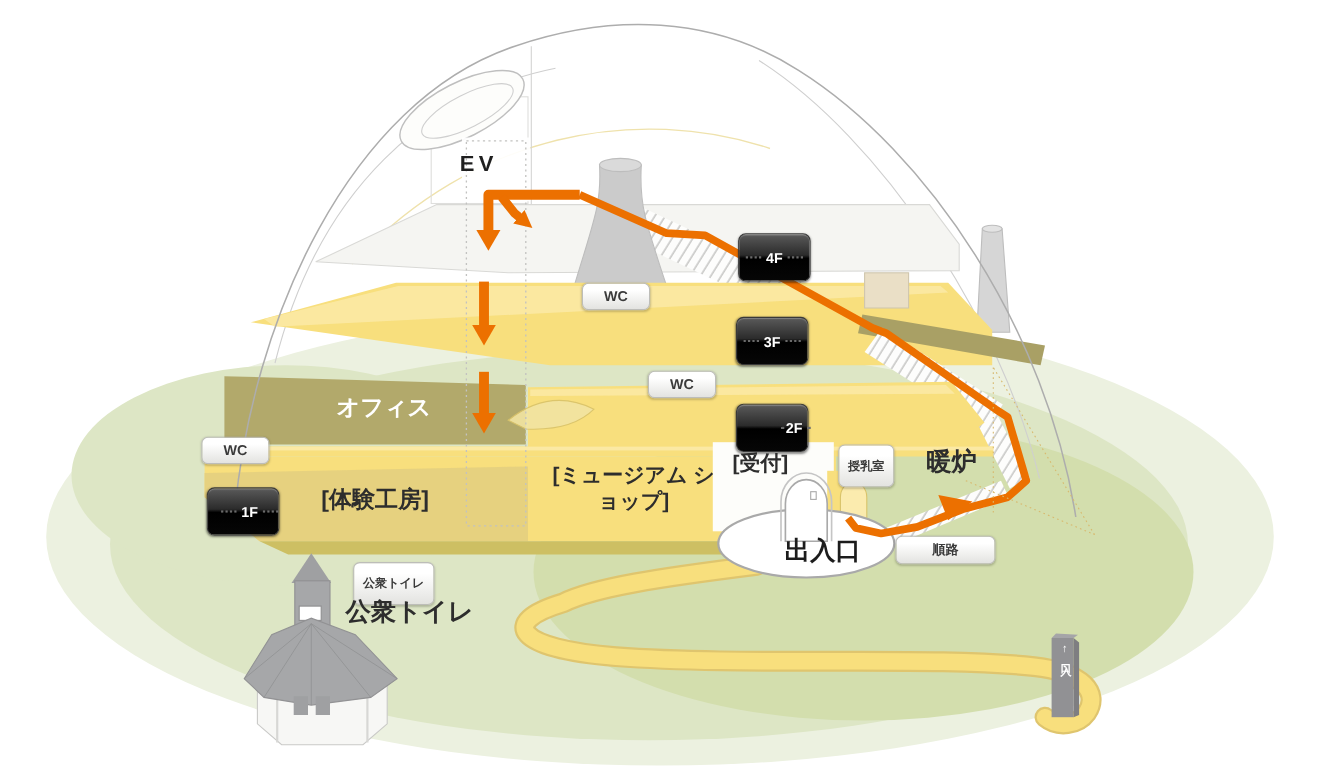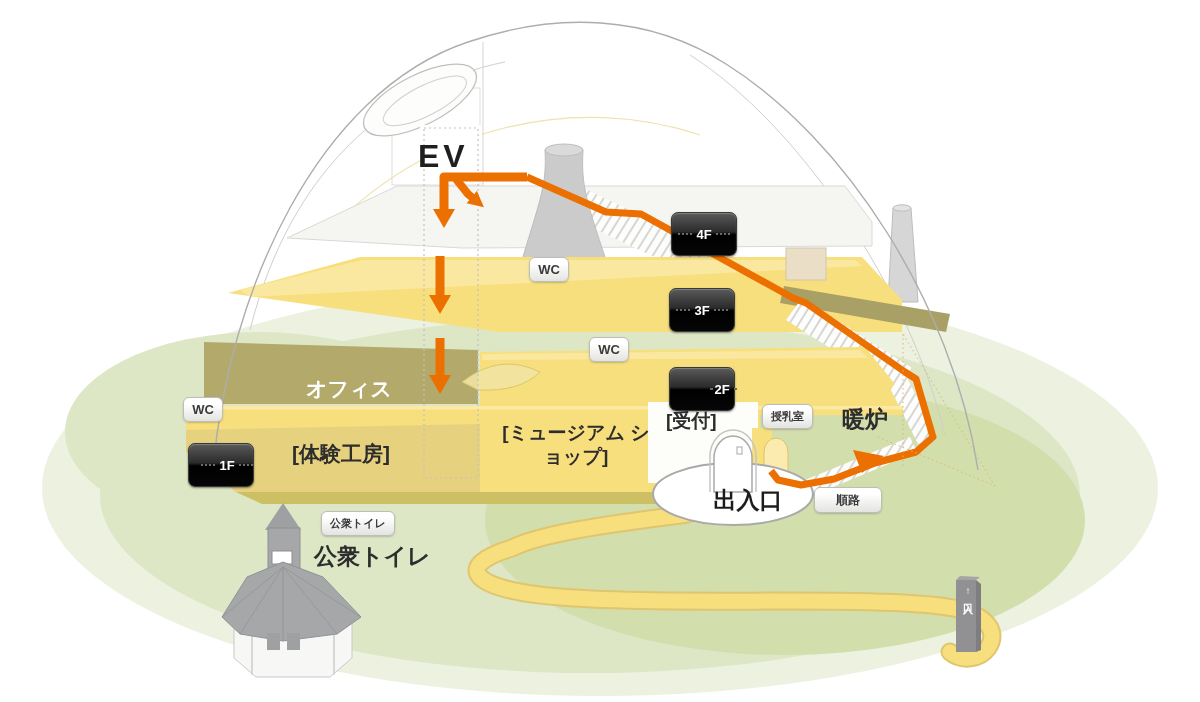--- a/index.html
+++ b/index.html
@@ -3,23 +3,23 @@
 <meta charset="utf-8">
 <style>
   html,body{margin:0;padding:0;background:#ffffff;}
   .stage{
     position:relative;width:1200px;height:702px;margin:0 auto;
     background:#ffffff;overflow:hidden;
     font-family:"Liberation Sans","DejaVu Sans",sans-serif;
   }
   .stage svg{position:absolute;left:0;top:0;}
   .lbl{position:absolute;white-space:nowrap;color:#2d2d2d;}
-  .lbl-ev{left:418px;top:138px;font-size:32px;font-weight:bold;letter-spacing:4px;color:#1f1f1f;}
+  .lbl-ev{left:418px;top:138px;font-size:20px;font-weight:bold;letter-spacing:4px;color:#1f1f1f;}
   .lbl-gallery{left:263px;top:259px;font-size:21px;font-weight:600;}
-  .lbl-office{left:306px;top:356px;font-size:21px;font-weight:600;color:#ffffff;margin-top:19px;}
+  .lbl-office{left:306px;top:356px;font-size:21px;font-weight:600;color:#ffffff;}
   .lbl-workshop{left:292px;top:440px;font-size:21px;font-weight:600;}
   .lbl-shop{left:496px;top:421px;width:160px;text-align:center;font-size:19px;font-weight:600;line-height:1.25;white-space:normal;}
   .lbl-reception{left:666px;top:408px;font-size:19px;font-weight:600;}
   .lbl-fireplace{left:842px;top:404px;font-size:23px;font-weight:bold;}
   .lbl-doorway{left:688px;top:485px;width:120px;text-align:center;font-size:23px;font-weight:bold;color:#1c1c1c;}
   .lbl-pt{left:314px;top:541px;font-size:23px;font-weight:600;}
   .floor-badge{
     position:absolute;width:66px;height:44px;border-radius:7px;
     background:linear-gradient(180deg,#5a5a5a 0%,#2b2b2b 45%,#000 52%,#060606 100%);
     border:1px solid #393939;box-shadow:0 1px 2px rgba(0,0,0,.45), inset 0 1px 1px rgba(255,255,255,.25);
@@ -27,23 +27,23 @@
     color:#fff;font-size:13px;font-weight:bold;box-sizing:border-box;
   }
   .floor-badge .dots{width:14px;border-top:2px dotted #6a6a6a;height:0;}
   .tag{
     position:absolute;border-radius:6px;box-sizing:border-box;
     background:linear-gradient(180deg,#ffffff 25%,#e3e3e0 100%);
     border:1px solid #bdbdb9;box-shadow:0 1px 2px rgba(0,0,0,.2);
     display:flex;align-items:center;justify-content:center;
     color:#3a3a3a;font-weight:bold;
   }
-  .tag-wc{width:40px;height:25px;font-size:13px;}
-  .tag-sm{height:25px;font-size:11px;padding:0 8px;}
-  .tag-route{width:68px;height:26px;font-size:12px;}
+  .tag-wc{width:62px;height:25px;font-size:13px;}
+  .tag-sm{height:39px;font-size:11px;padding:0 8px;}
+  .tag-route{width:91px;height:26px;font-size:12px;}
   .signpost-text{
     position:absolute;left:958px;top:585px;width:20px;
     display:flex;flex-direction:column;align-items:center;
     color:#fff;font-size:10px;line-height:1.1;font-weight:bold;
   }
 </style>
 </head>
 <body>
 
 <div class="stage">

